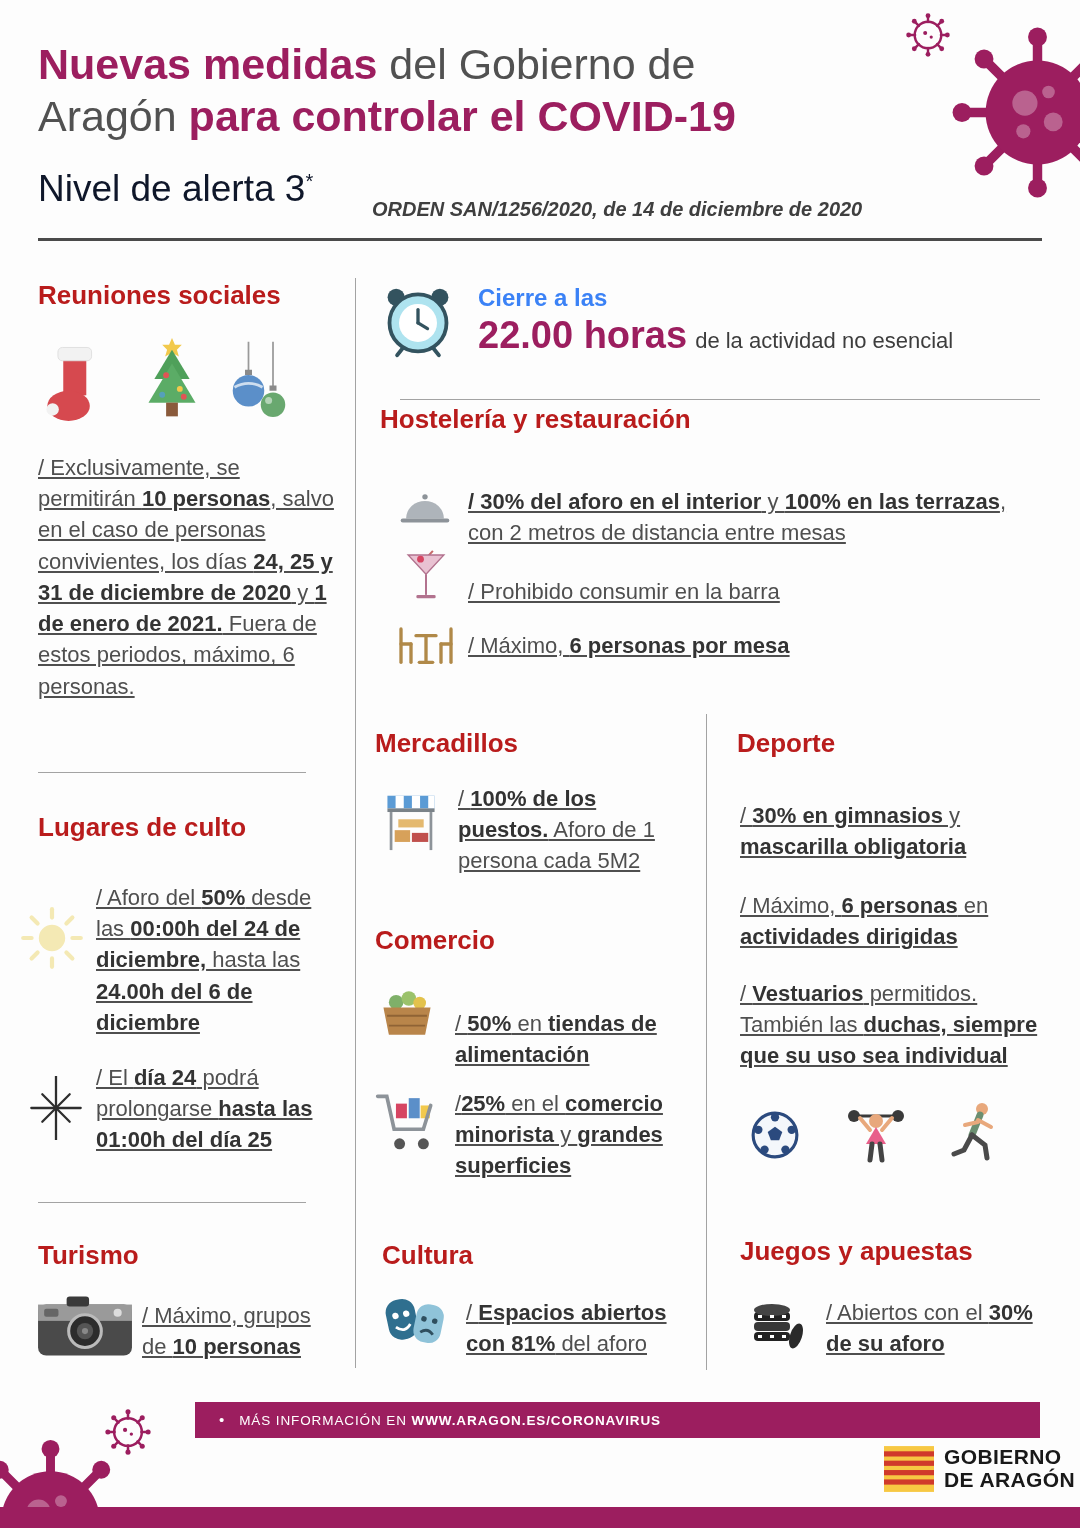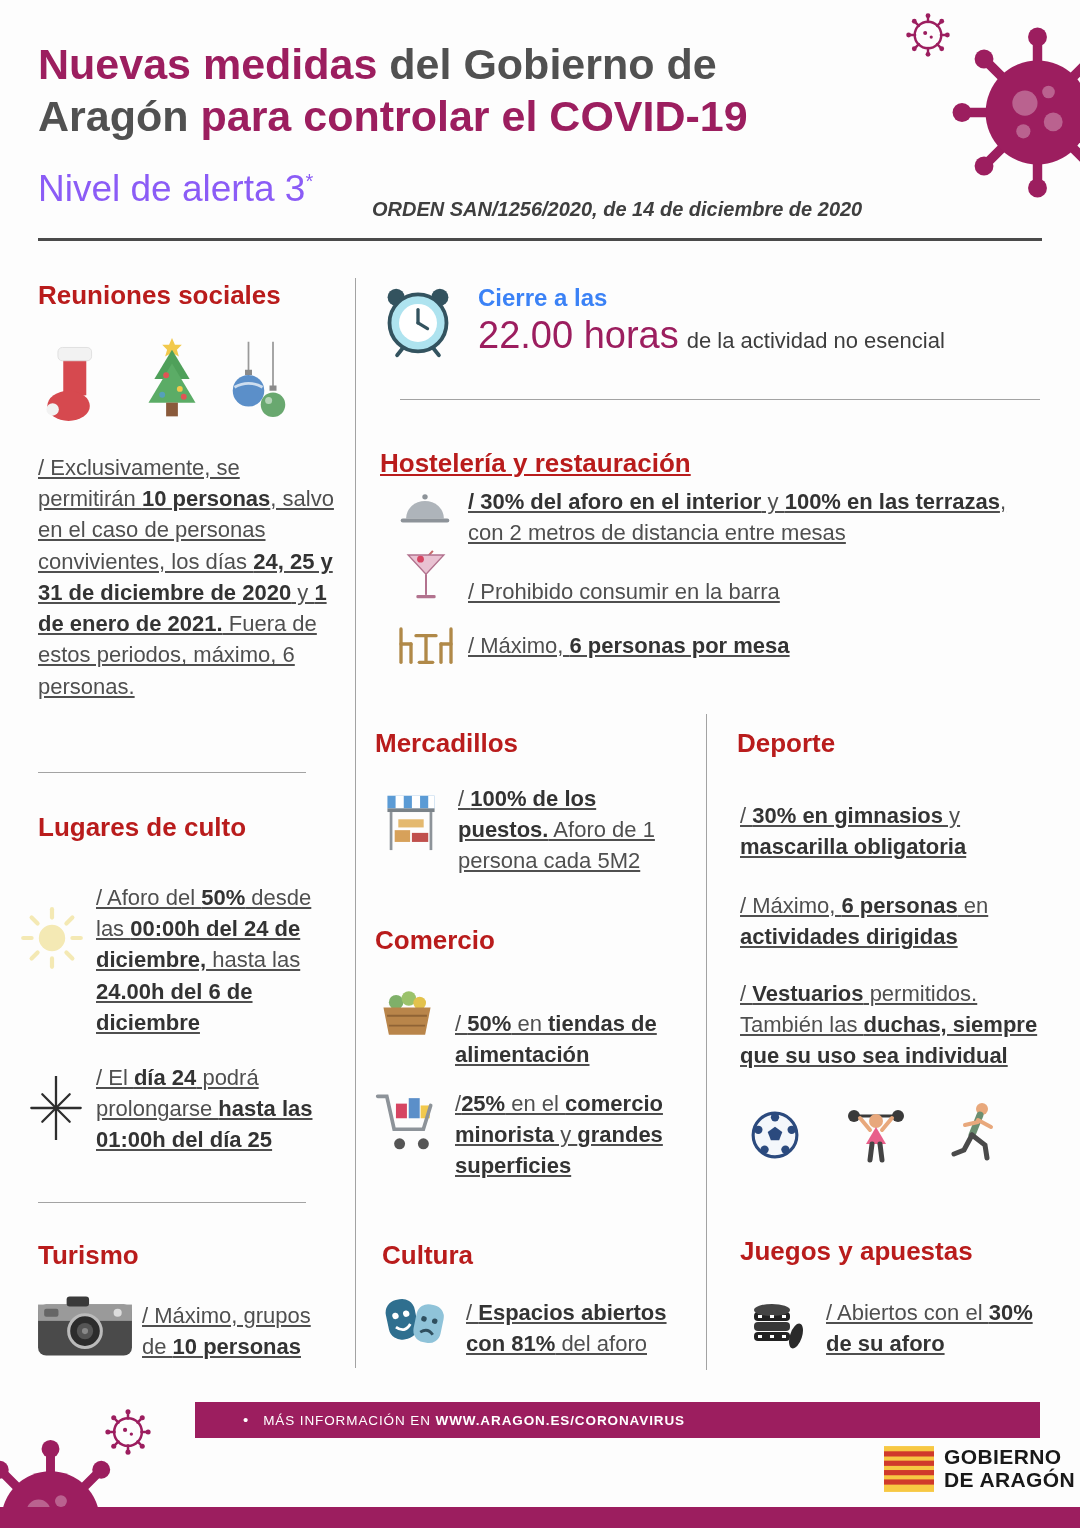--- a/index.html
+++ b/index.html
@@ -9,32 +9,32 @@
   .abs { position:absolute; }
   .icon { position:absolute; }
   .sec-title { position:absolute; font-weight:700; color:#b91c1c; font-size:26px; }
   .txt { position:absolute; font-size:22px; color:#4f4f4f; line-height:1.42;text-decoration:underline; }
   .txt b { color:#333333; font-weight:700; }
   .hr { position:absolute; background:#a3a3a3; height:1px; }
   .vr { position:absolute; background:#a3a3a3; width:1px; }
 
   .main-title { position:absolute; left:38px; top:38px; font-size:43px; line-height:1.22; }
   .t-accent { color:#9c1e5f; font-weight:700; }
-  .t-gray { color:#515151; font-weight:700; }
-  .alert-line { position:absolute; left:38px; top:168px; font-size:37px; color:#8b5cf6; font-weight:400; }
+  .t-gray { color:#515151; font-weight:400; }
+  .alert-line { position:absolute; left:38px; top:168px; font-size:37px; color:#0f172a; font-weight:400; }
   .alert-line sup { font-size:20px; }
   .order-ref { position:absolute; left:372px; top:198px; font-size:20px; font-style:italic; font-weight:700; color:#3f3f3f; }
   .hdr-rule { position:absolute; left:38px; top:238px; width:1004px; height:3px; background:#4a4a4a; }
 
   .closure-l1 { font-size:24px; font-weight:700; color:#3b82f6; }
-  .closure-time { font-size:38px; font-weight:400; color:#9c1e5f; }
+  .closure-time { font-size:38px; font-weight:700; color:#9c1e5f; }
   .closure-rest { font-size:22px; font-weight:400; color:#3d3d3d; margin-left:8px; }
 
   .info-band { position:absolute; left:195px; top:1402px; width:845px; height:36px; background:#9c1e5f;
-               color:#ffffff; font-size:13.5px; letter-spacing:.9px; line-height:36px; padding-left:48px; }
+               color:#ffffff; font-size:13.5px; letter-spacing:.9px; line-height:36px; padding-left:24px; }
   .info-band b { font-weight:700; }
   .band-bullet { margin-right:14px; font-size:15px; }
   .gov-logo { position:absolute; left:884px; top:1446px; display:flex; align-items:center; gap:10px; }
   .gov-text { font-size:21px; font-weight:700; color:#191919; line-height:1.08; letter-spacing:.4px; }
   .bottom-bar { position:absolute; left:0; top:1507px; width:1080px; height:21px; background:#9c1e5f; }
 </style>
 </head>
 <body>
 
 <svg width="0" height="0" style="position:absolute">
@@ -210,21 +210,21 @@
     </g>
   </svg>
   <div class="abs" style="left:478px; top:284px;">
     <div class="closure-l1">Cierre a las</div>
     <div style="margin-top:2px; white-space:nowrap;">
       <span class="closure-time">22.00 horas</span><span class="closure-rest">de la actividad no esencial</span>
     </div>
   </div>
   <div class="hr" style="left:400px; top:399px; width:640px;"></div>
 
-  <div class="sec-title" style="left:380px; top:448px;text-decoration:underline;">Hostelería y restauración</div>
+  <div class="sec-title" style="left:380px; top:404px;">Hostelería y restauración</div>
 
   <svg class="icon" style="left:398px; top:489px;" width="54" height="40" viewBox="0 0 80 56">
     <circle cx="40" cy="10" r="4" fill="#8d9399"></circle>
     <path d="M12 42 a28 26 0 0 1 56 0 z" fill="#aeb4ba"></path>
     <rect x="4" y="42" width="72" height="6" rx="3" fill="#8d9399"></rect>
   </svg>
   <div class="txt" style="left:468px; top:486px; width:575px;"><b>/ 30% del aforo en el interior</b><span> y </span><b>100% en las terrazas</b><span>, con 2 metros de distancia entre mesas</span></div>
 
   <svg class="icon" style="left:404px; top:542px;" width="44" height="70" viewBox="0 0 64 80">
     <line x1="42" y1="2" x2="22" y2="24" stroke="#c66a6a" stroke-width="3"></line>

